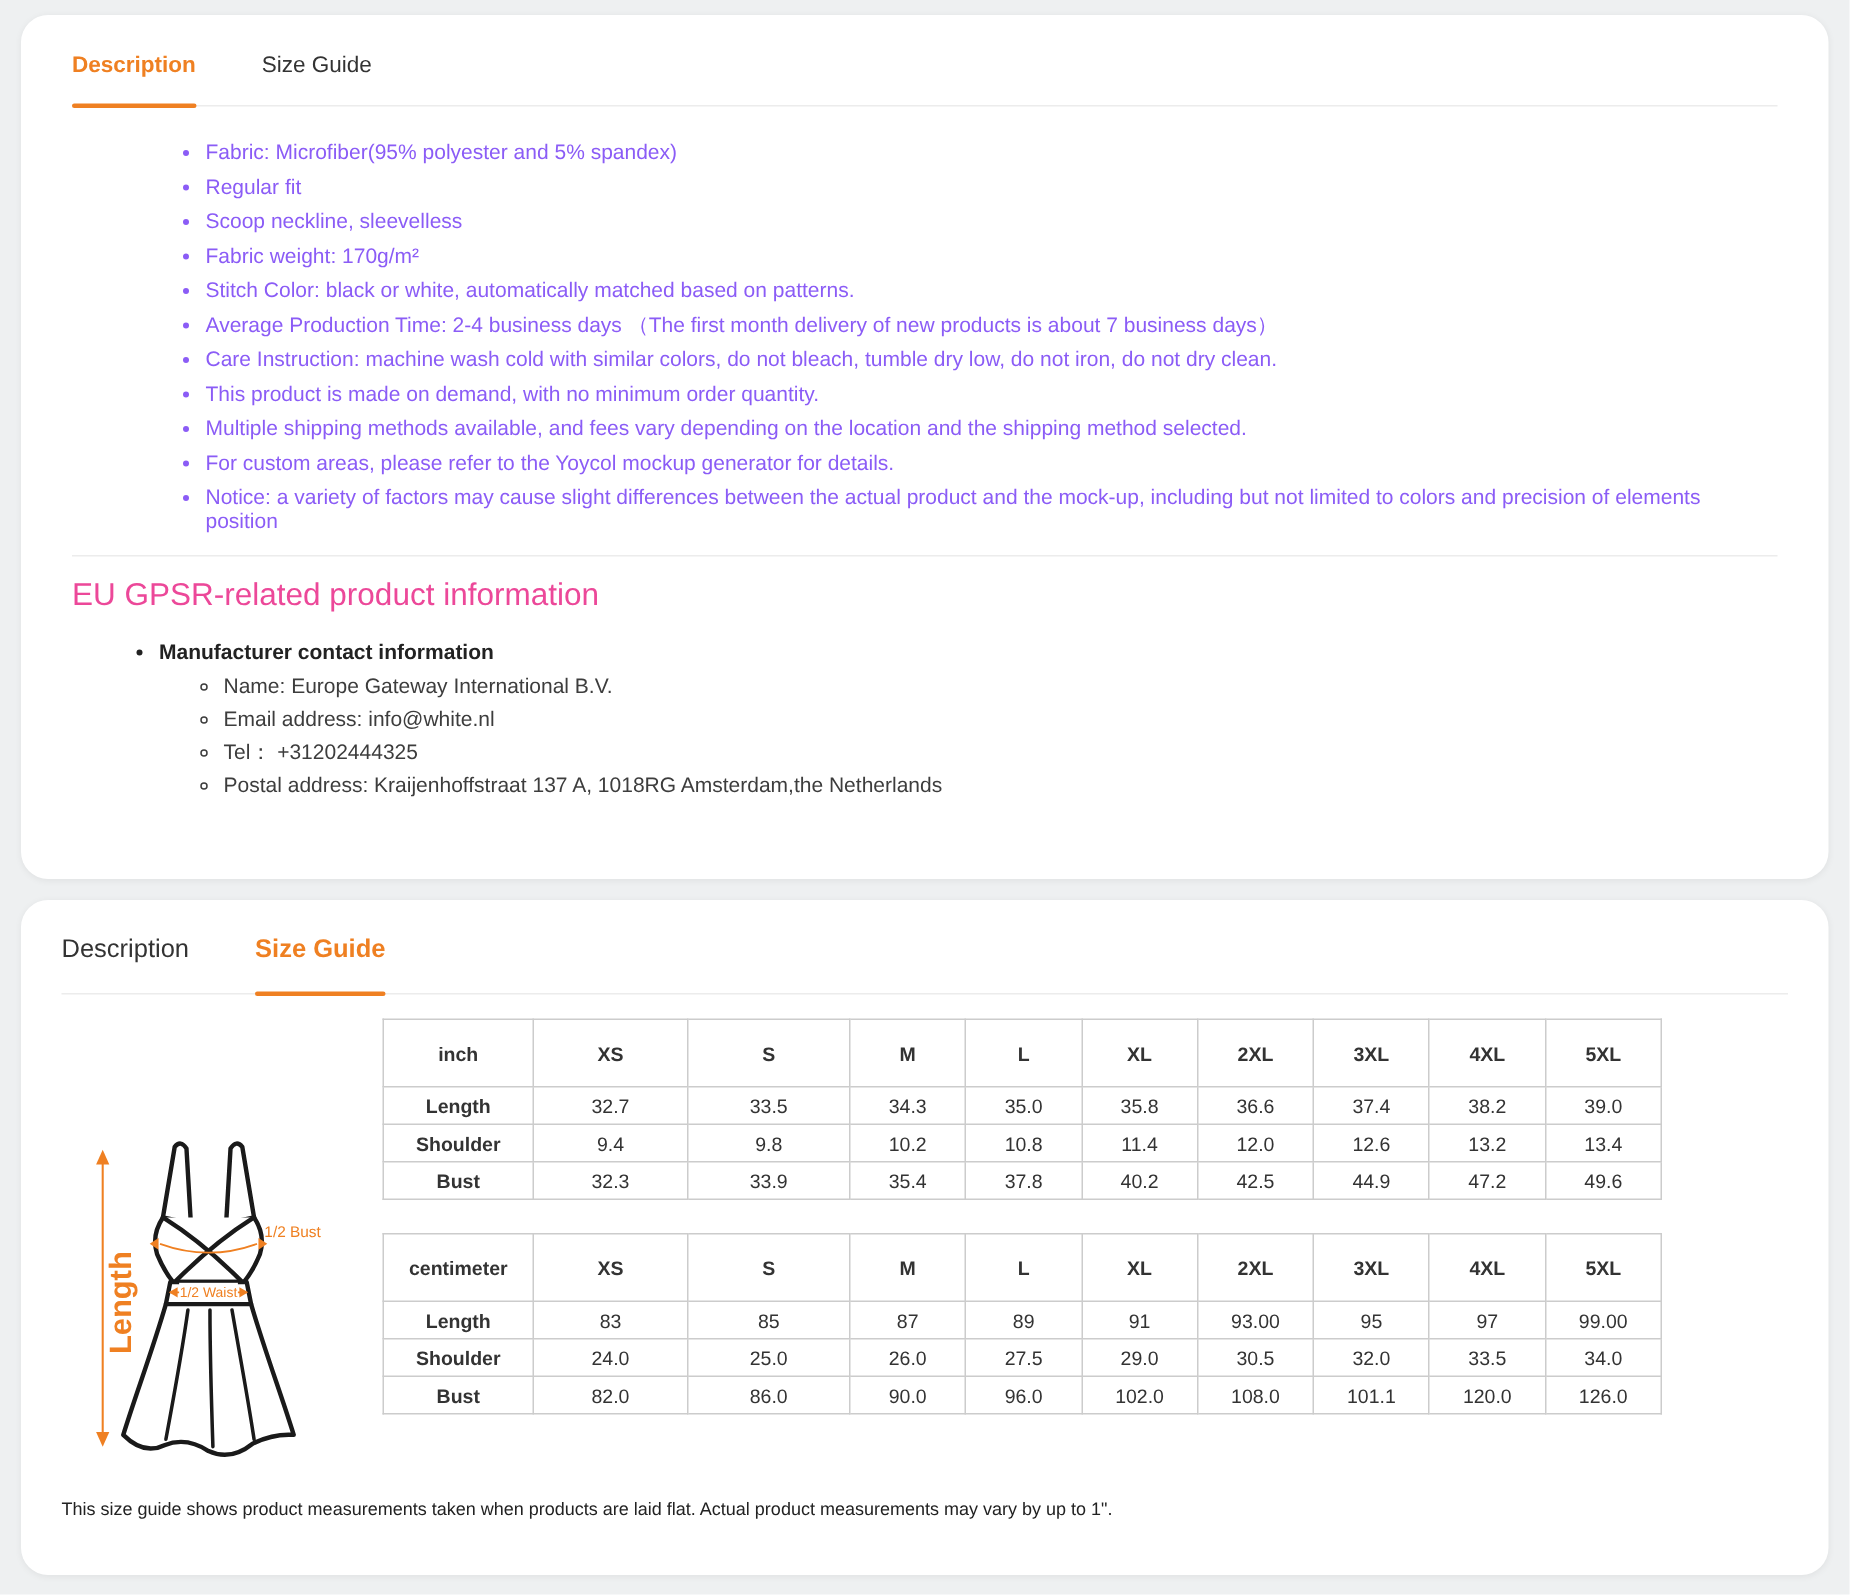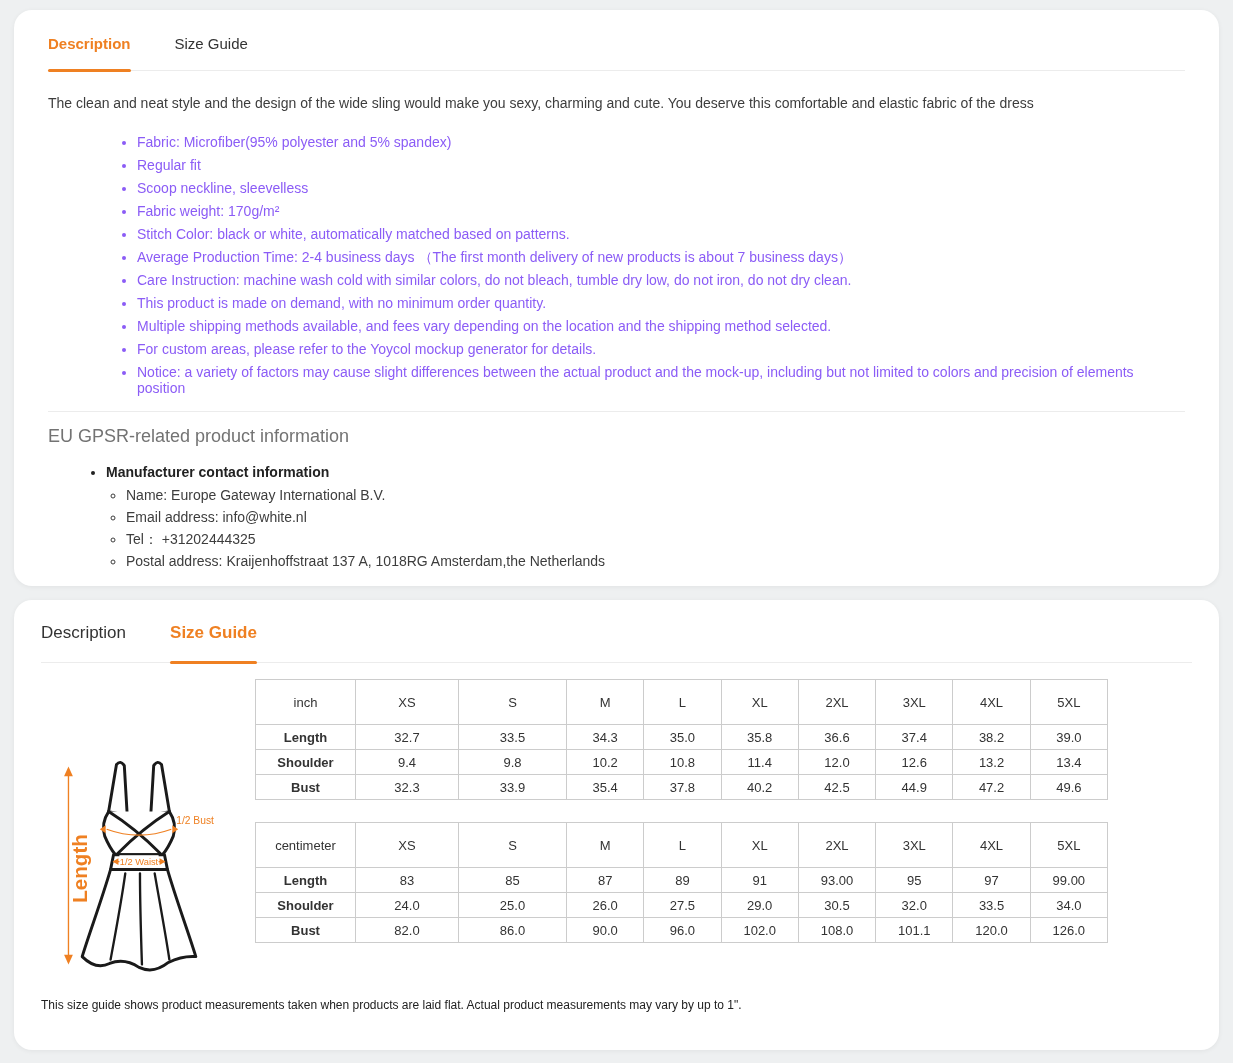--- a/index.html
+++ b/index.html
@@ -40,61 +40,60 @@
     height: 3px;
     background: var(--accent);
     border-radius: 2px;
   }
 
   
   .intro { margin-top: 24px; font-size: 14px; line-height: 17px; color: #3d3d3d; }
   ul.features { margin-top: 22px; padding-left: 58px; list-style: disc; }
   ul.features li { font-size: 14px; line-height: 16px; margin-bottom: 7px; color: #8b5cf6; margin-left: 31px; }
   .divider2 { border: none; border-top: 1px solid #ececec; margin-top: 15px; }
-  .gpsr-heading { margin-top: 14px; font-size: 18px; font-weight: 400; color: #737373; }
+  .gpsr-heading { margin-top: 14px; font-size: 21px; font-weight: 400; color: #ec4899; }
   ul.gpsr { margin-top: 17px; padding-left: 58px; list-style: disc; }
   ul.gpsr > li { font-size: 14px; line-height: 16px; font-weight: 700; color: #222; }
   ul.contacts { margin-top: 7px; padding-left: 20px; list-style: circle; }
-  ul.contacts li { font-size: 14px; line-height: 16px; margin-bottom: 6px; font-weight: 400; color: #3d3d3d; }
+  ul.contacts li { font-size: 14px; line-height: 16px; margin-bottom: 6px; font-weight: 400; color: #3d3d3d; margin-left: 23px; }
 
   
   .sg-content { display: flex; margin-top: 16px; }
   .diagram { width: 196px; flex: 0 0 196px; margin-top: 66px; }
   .tables { margin-left: 18px; display: flex; flex-direction: column; gap: 22px; }
   table.size-table {
     border-collapse: collapse;
     table-layout: fixed;
     width: 853px;
   }
   table.size-table th, table.size-table td {
     border: 1px solid #ccc;
     text-align: center;
     font-size: 13px;
     color: #333;
     padding: 0 2px;
   }
-  table.size-table thead th { height: 45px; font-weight: 400; }
+  table.size-table thead th { height: 45px; font-weight: 700; }
   table.size-table tbody th, table.size-table tbody td { height: 25px; }
   table.size-table tbody th { font-weight: 700; }
   .footnote { margin-top: 6px; font-size: 12px; color: #222; line-height: 21px; }
 
   
   svg text { font-family: "Liberation Sans", sans-serif; }
 </style>
 </head>
 <body style="background: rgb(238, 240, 241);">
 
 <div class="card card1">
   <div class="tabs">
 
   <div class="tab active">Description</div>
       <div class="tab">Size Guide</div>
     </div>
 
-  <p class="intro">The clean and neat style and the design of the wide sling would make you sexy, charming and cute. You deserve this comfortable and elastic fabric of the dress</p>
 
   <ul class="features">
 
   <li>Fabric: Microfiber(95% polyester and 5% spandex)</li>
       <li>Regular fit</li>
       <li>Scoop neckline, sleevelless</li>
       <li>Fabric weight: 170g/m²</li>
       <li>Stitch Color: black or white, automatically matched based on patterns.</li>
       <li>Average  Production Time: 2-4 business days （The first month delivery of new products is about 7 business days）</li>
       <li>Care Instruction: machine wash cold with similar colors, do not bleach, tumble dry low, do not iron, do not dry clean.</li>

